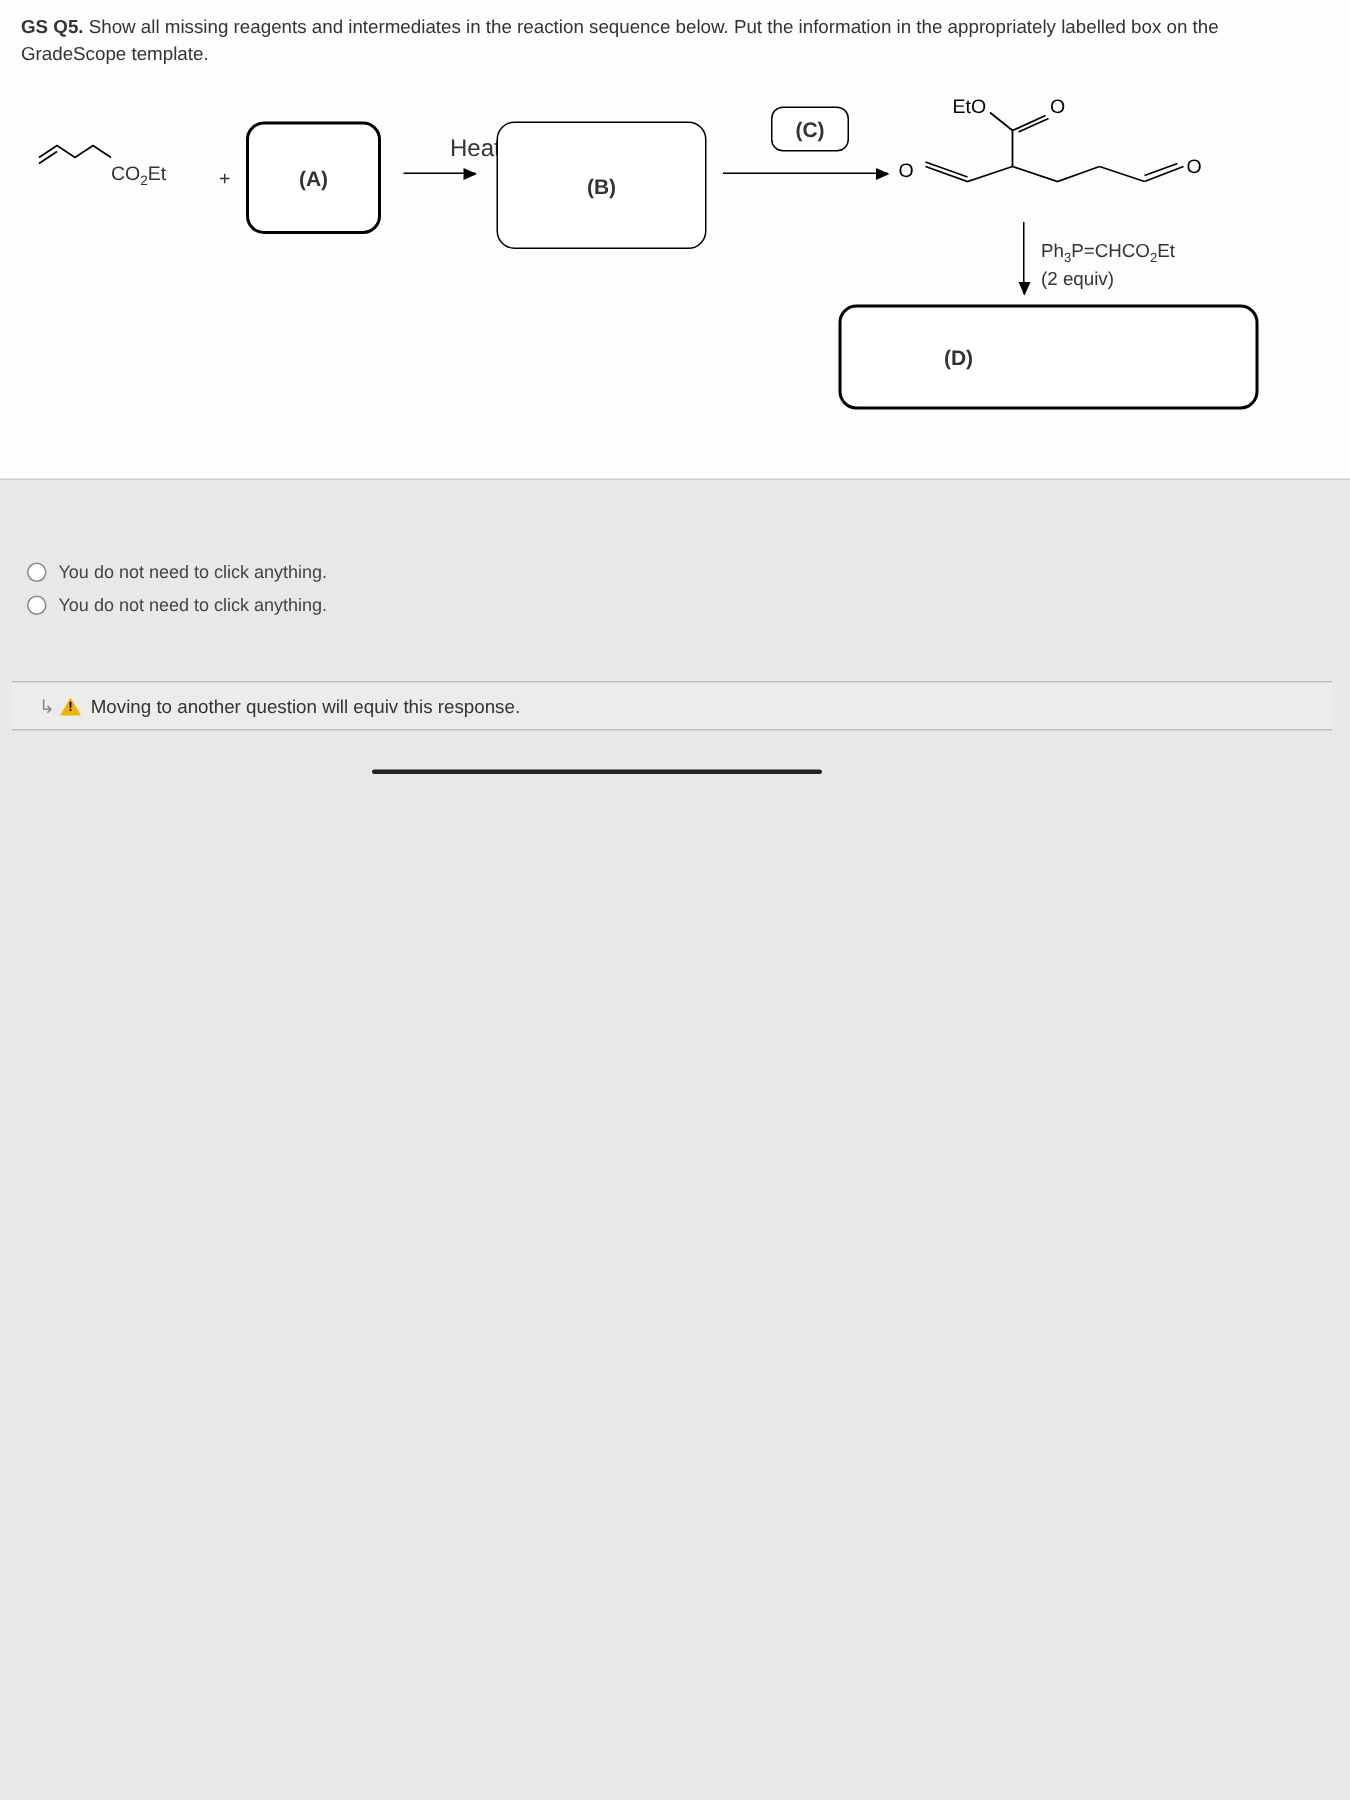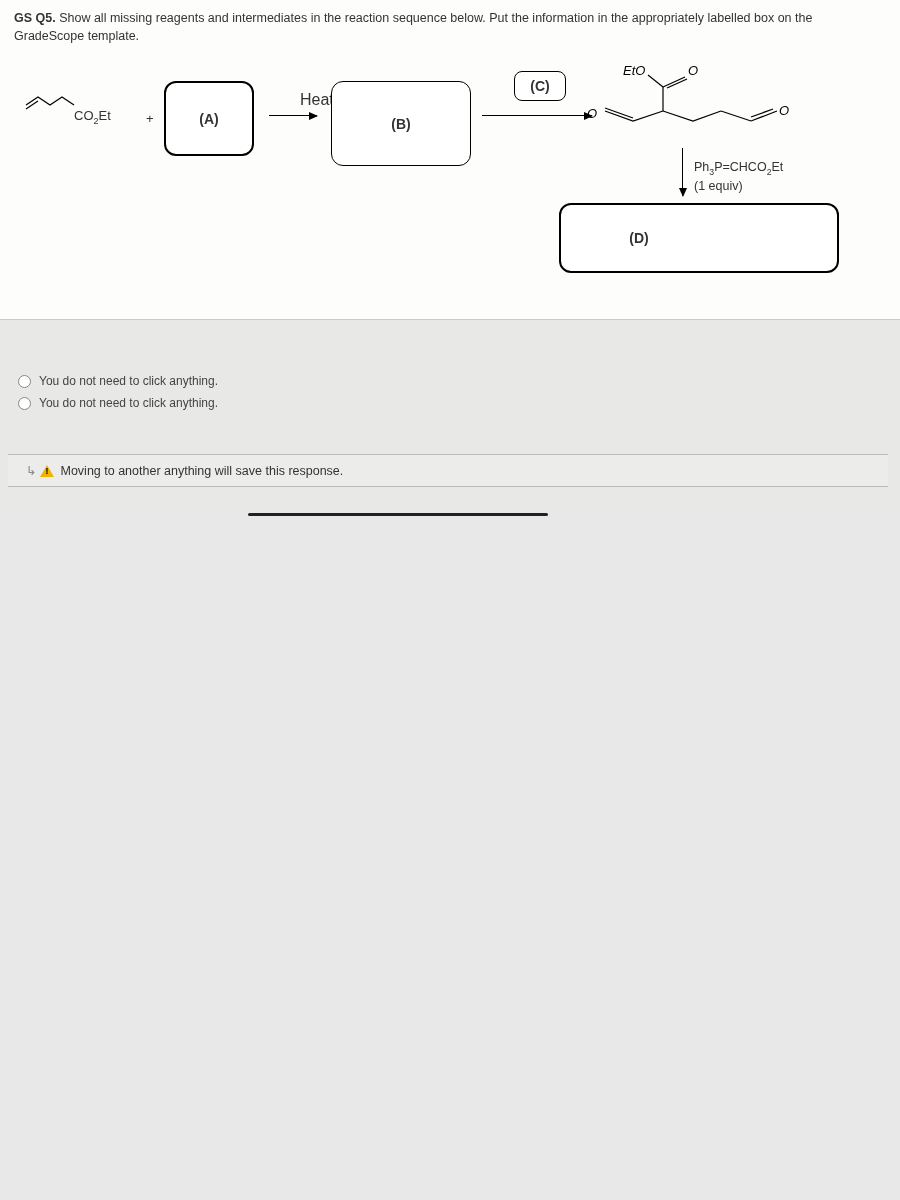--- a/index.html
+++ b/index.html
@@ -155,23 +155,22 @@
     .reagent-text {
       position: absolute;
       left: 680px;
       top: 96px;
       font-size: 12.5px;
       text-align: left;
       line-height: 1.4;
     }
     .product-area {
       position: absolute;
-      left: 569px;
+      left: 581px;
       top: 0px;
-      font-style: italic;
     }
     .options-area {
       padding: 4px 6px 4px 4px;
       background: transparent;
     }
     .option-row {
       display: flex;
       align-items: center;
       font-size: 12px;
       color: #444;
@@ -297,21 +296,21 @@
         <line x1="168" y1="58" x2="194" y2="48" stroke="#000" stroke-width="1.2"></line>
         <line x1="168" y1="54" x2="190" y2="46" stroke="#000" stroke-width="1.2"></line>
         <text x="196" y="52" font-size="13" font-family="Arial">O</text>
       </svg>
     </div>
 
     <div class="vertical-arrow" id="arrow3"></div>
 
     <div class="reagent-text">
       <span>Ph</span><sub>3</sub><span>P=CHCO</span><sub>2</sub><span>Et</span><br>
-      <span>(1 equiv)</span>
+      <span>(2 equiv)</span>
     </div>
 
     <div class="box heavy" id="boxD">
       <span>(D)</span>
     </div>
 
   </div>
 </div>
 
 <div class="middle-zone">
@@ -323,19 +322,19 @@
     </div>
     <div class="option-row">
       <div class="radio"></div>
       <span>You do not need to click anything.</span>
     </div>
   </div>
 
   <div class="warning-row">
     <span class="arrow-lead">↳</span>
     <span class="warn-icon"></span>
-    <span>Moving to another anything will save this response.</span>
+    <span>Moving to another question will equiv this response.</span>
   </div>
 
   <div class="scroll-track">
     <div class="scroll-thumb"></div>
   </div>
 </div>
 
 </body></html>

